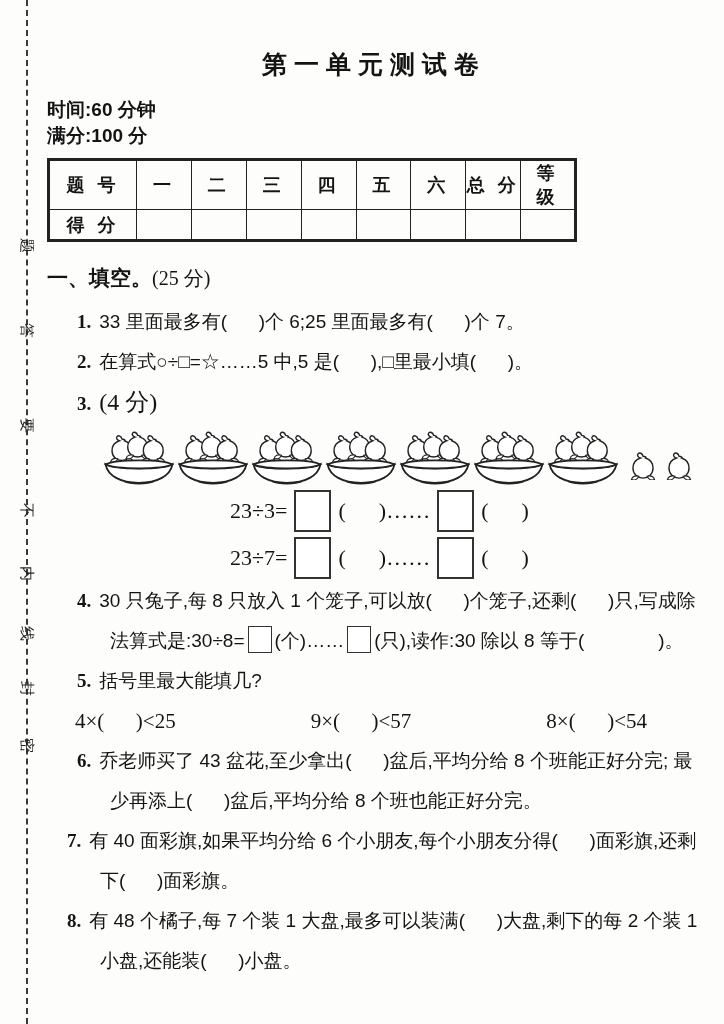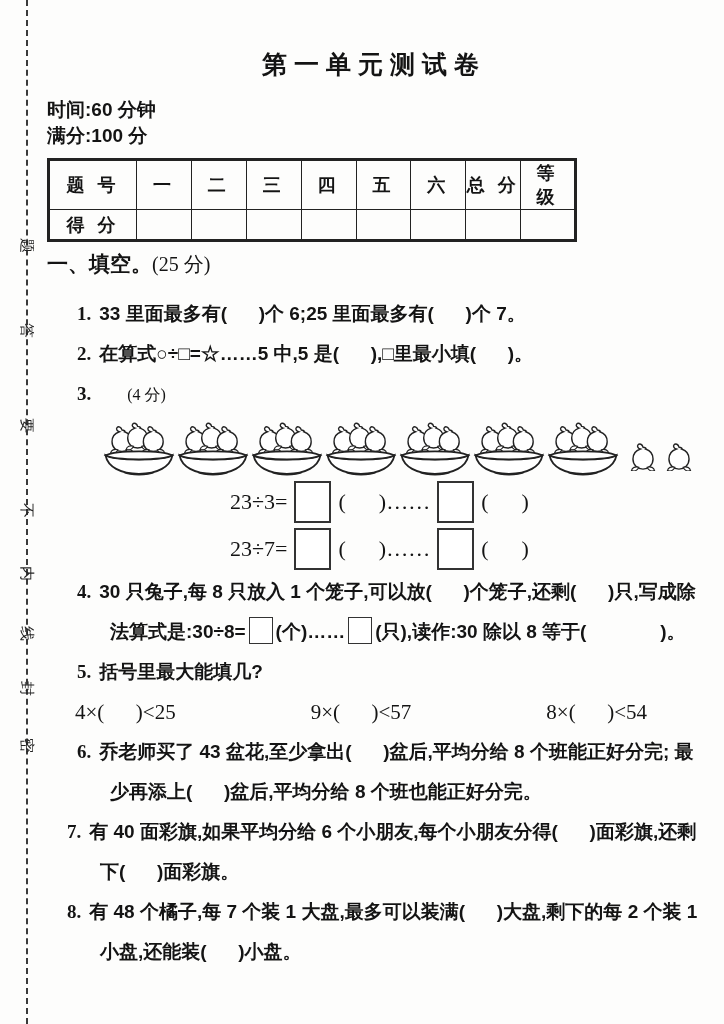--- a/index.html
+++ b/index.html
@@ -27,31 +27,31 @@
     margin-top:16px;font-size:19px;font-weight:700;flex-direction:column;
   }
   .score-table{
     margin-top:9px;width:530px;border-collapse:collapse;table-layout:fixed;
     border:3px solid #222;
   }
   .score-table td{
     border:1.6px solid #222;height:29px;text-align:center;
     font-size:18px;font-weight:600;letter-spacing:4px;padding:0;
   }
-  .sec-head{font-size:21px;line-height:44px;}
+  .sec-head{margin-top:20px;font-size:21px;line-height:32px;}
   .sec-main{font-weight:700;}
   .serif{font-family:"Liberation Serif",serif;font-weight:400;}
   .sec-score{font-size:20px;}
   .questions{margin-top:8px;font-size:19px;line-height:40px;}
   .q{padding-left:63px;text-indent:-33px;}
   .q.qsmall{padding-left:53px;text-indent:-33px;}
   .qnum{font-family:"Liberation Serif",serif;font-weight:700;margin-right:8px;}
   .q span{white-space:pre-wrap;}
-  .qtext{font-weight:700;}
-  .mathtxt{font-family:"Liberation Serif",serif;font-weight:400;font-size:16px;margin-left:28px;}
+  .qtext{font-weight:400;}
+  .mathtxt{font-family:"Liberation Serif",serif;font-weight:400;font-size:24px;}
   
   .plates-row{margin:4px 0 2px 55px;display:flex;align-items:flex-end;}
   .plate{width:74px;height:57px;flex:0 0 auto;}
   .loose-peach{width:26px;height:31px;flex:0 0 auto;margin-left:10px;margin-bottom:5px;}
   .eq-line{
     margin-left:183px;display:flex;align-items:center;height:47px;
     font-family:"Liberation Serif",serif;font-size:22px;font-weight:400;
   }
   .eq-line span{white-space:pre;}
   .ebox{

